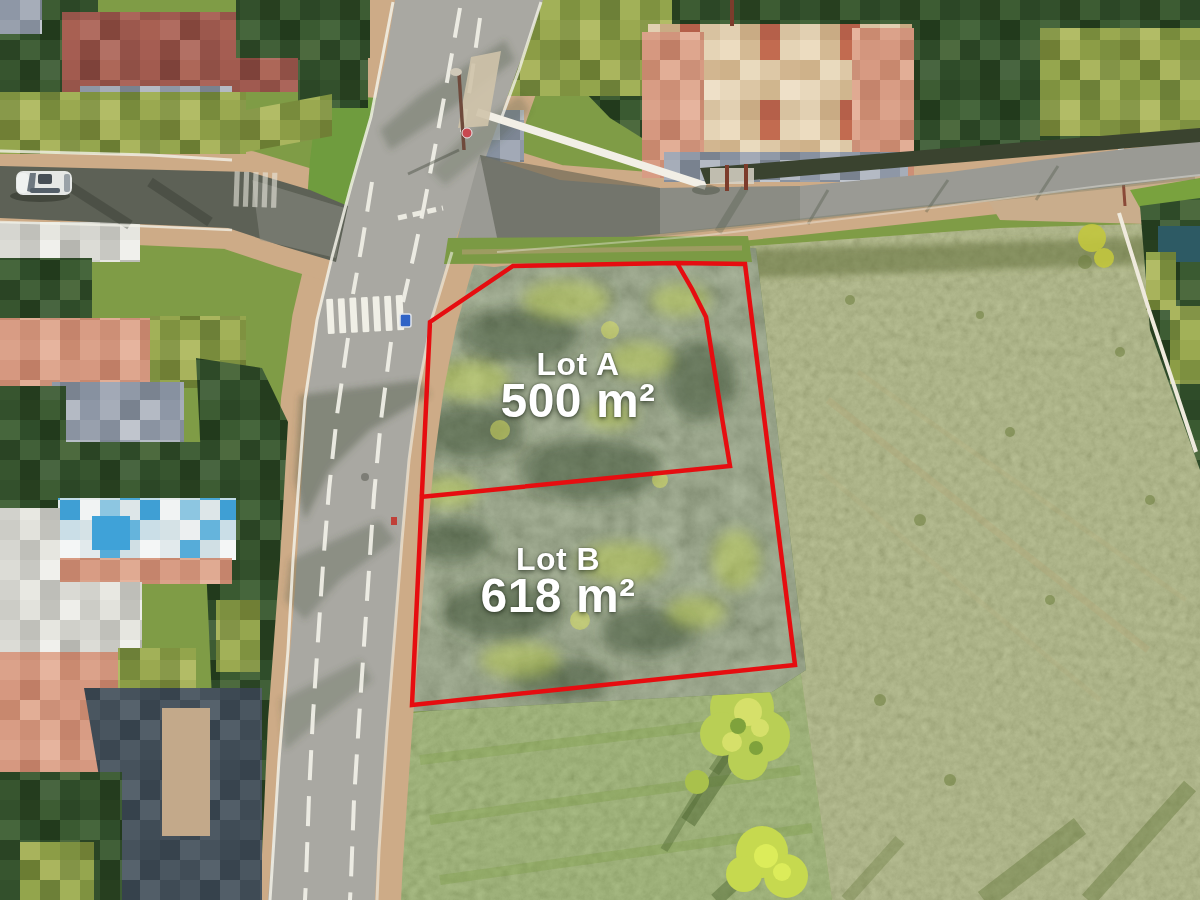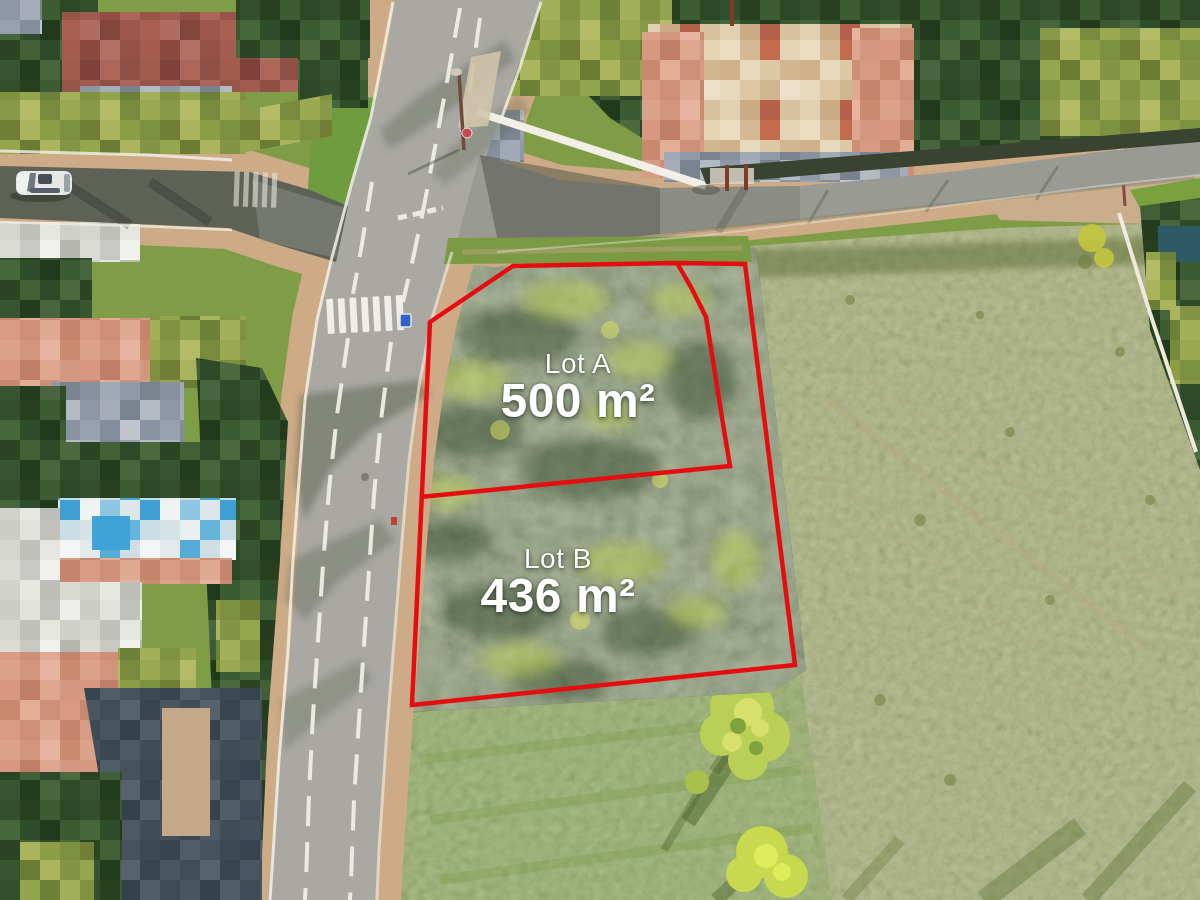--- a/index.html
+++ b/index.html
@@ -2,21 +2,21 @@
 <html><head>
 <meta charset="utf-8">
 <style>
   html,body{margin:0;padding:0;background:#222;}
   .stage{position:relative;width:1200px;height:900px;overflow:hidden;
          background:#7f9c46;font-family:"Liberation Sans",sans-serif;}
   .stage svg{position:absolute;left:0;top:0;}
   .lot-label{position:absolute;transform:translateX(-50%);text-align:center;color:#ffffff;
              text-shadow:0 2px 5px rgba(25,35,20,.65),0 0 2px rgba(25,35,20,.5);
              white-space:nowrap;pointer-events:none;}
-  .lot-name{font-size:28px;font-weight:400;line-height:32px;letter-spacing:.5px;}
+  .lot-name{font-size:32px;font-weight:700;line-height:32px;letter-spacing:.5px;}
   .lot-area{font-size:48px;font-weight:700;line-height:42px;letter-spacing:.5px;}
   #lotA{left:578px;top:348px;}
   #lotB{left:558px;top:543px;}
 </style>
 </head>
 <body>
 
 <div class="stage">
 <svg width="1200" height="900" viewBox="0 0 1200 900">
   <defs>
@@ -476,15 +476,15 @@
     <polyline points="677,263 692,289 706,317 723,424 730,466 420,497"></polyline>
   </g>
 </svg>
 
 <div class="lot-label" id="lotA">
   <div class="lot-name">Lot A</div>
   <div class="lot-area">500 m²</div>
 </div>
 <div class="lot-label" id="lotB">
   <div class="lot-name">Lot B</div>
-  <div class="lot-area">436 m²</div>
+  <div class="lot-area">618 m²</div>
 </div>
 </div>
 
 </body></html>

